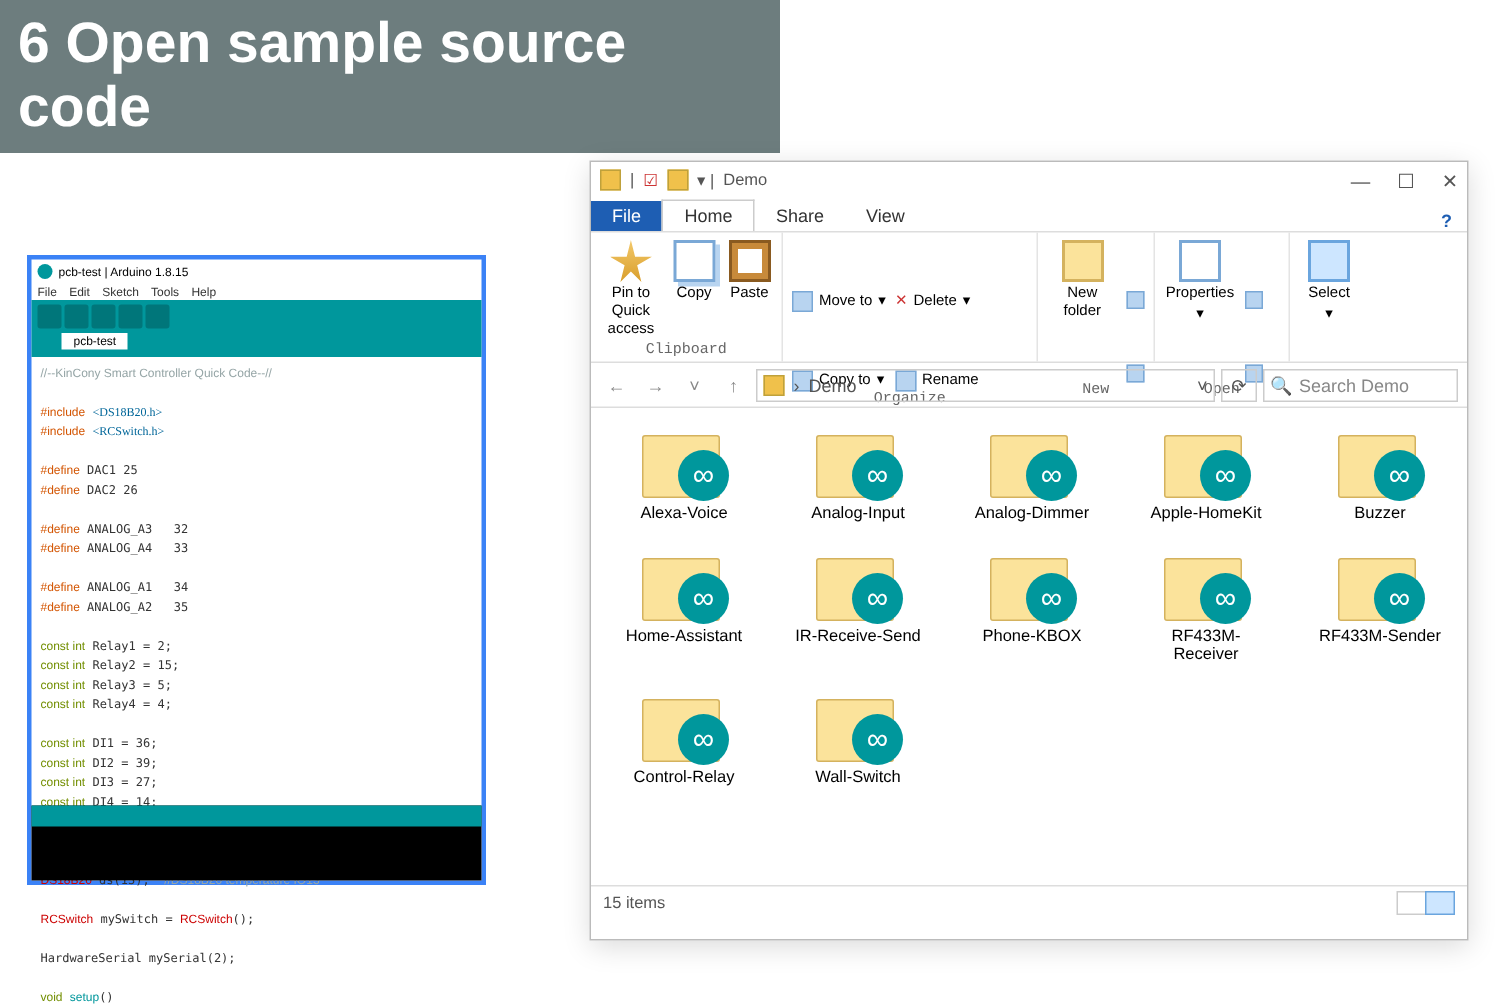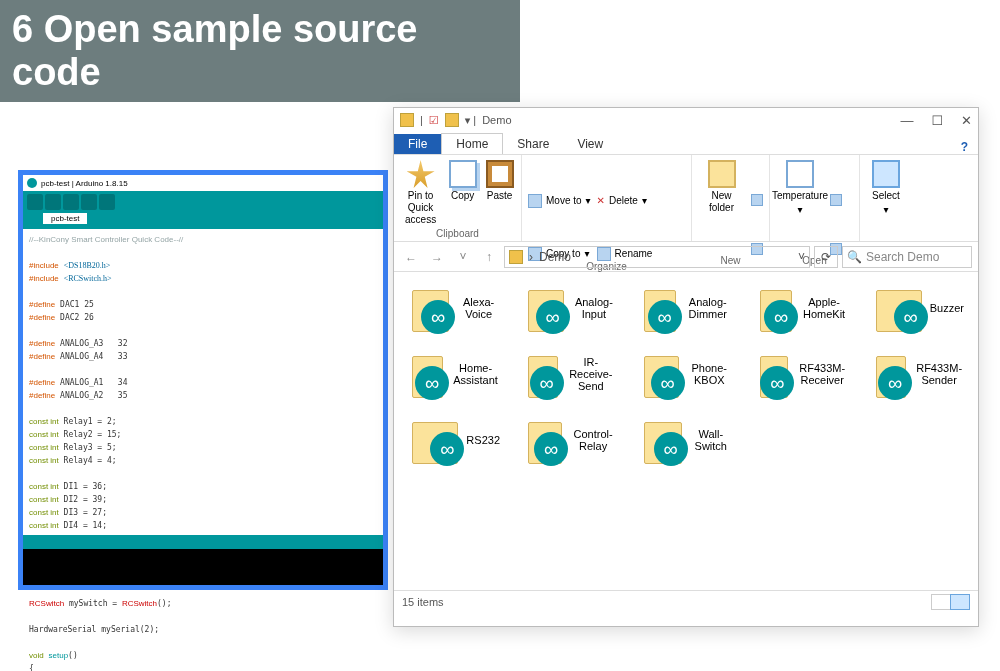--- a/index.html
+++ b/index.html
@@ -1,20 +1,20 @@
 <!DOCTYPE html>
 <html><head>
 <meta charset="utf-8">
 <style>
 * { margin: 0; padding: 0; box-sizing: border-box; font-family: "Segoe UI", Arial, sans-serif; }
 body { width: 1000px; height: 671px; background: #fff; position: relative; overflow: hidden; }
 
 .banner { background: #6d7d7e; color: #fff; font-size: 38px; font-weight: 600; padding: 8px 12px; width: 520px; }
 
-.arduino { position: absolute; left: 18px; top: 170px; width: 370px; height: 420px; border: 5px solid #3b82f6; background: #fff; font-size: 8px; }
+.arduino { position: absolute; left: 18px; top: 170px; width: 306px; height: 420px; border: 3px solid #3b82f6; background: #fff; font-size: 8px; }
 .arduino .titlebar { display: flex; align-items: center; gap: 4px; padding: 2px 4px; height: 16px; }
 .arduino .titlebar .logo { width: 10px; height: 10px; border-radius: 50%; background: #00979c; }
 .arduino .menubar { padding: 1px 4px; font-size: 8px; color: #333; }
 .arduino .menubar span { margin-right: 6px; }
 .arduino .toolbar { background: #00979c; height: 22px; display: flex; align-items: center; padding: 0 4px; gap: 2px; }
 .arduino .toolbar .tbtn { width: 16px; height: 16px; background: #00767a; border-radius: 2px; }
 .arduino .tabbar { background: #00979c; height: 16px; padding-left: 20px; }
 .arduino .tabbar .tab { background: #fff; display: inline-block; padding: 1px 8px; font-size: 8px; }
 .arduino .code { padding: 4px 6px; font-family: Consolas, monospace; font-size: 8px; line-height: 13px; color: #333; white-space: pre; }
 .arduino .code .kw { color: #d35400; }
@@ -32,36 +32,36 @@
 .explorer .qat .winctl { margin-left: auto; display: flex; gap: 18px; color: #555; font-size: 13px; }
 .explorer .qat .winctl span { cursor: default; }
 .explorer .ribbon-tabs { display: flex; align-items: flex-end; height: 22px; font-size: 12px; }
 .explorer .ribbon-tabs .filetab { background: #1e5eb3; color: #fff; padding: 3px 14px; }
 .explorer .ribbon-tabs .rtab { padding: 3px 14px; color: #333; }
 .explorer .ribbon-tabs .rtab.active { border: 1px solid #ccc; border-bottom: 0; margin-top: 16px; }
 .explorer .ribbon-tabs .help { margin-left: auto; margin-right: 10px; color: #1e5eb3; font-weight: bold; }
 .explorer .ribbon { height: 88px; border-bottom: 1px solid #ddd; border-top: 1px solid #ddd; display: flex; font-size: 10px; }
 .explorer .ribbon .group { border-right: 1px solid #e4e4e4; padding: 3px 6px 2px 6px; display: flex; flex-direction: column; }
 .explorer .ribbon .grow { flex: 1; display: flex; align-items: flex-start; gap: 6px; }
-.explorer .ribbon .glabel { text-align: center; color: #666; font-size: 10px; }
+.explorer .ribbon .glabel { text-align: center; color: #666; font-size: 10px; font-family: Liberation Mono, monospace; }
 .explorer .ribbon .vbtn { display: flex; flex-direction: column; align-items: center; gap: 2px; width: 48px; text-align: center; line-height: 12px; padding-top: 2px; }
 .explorer .ribbon .vbtn .ricon { width: 28px; height: 28px; }
 .explorer .ribbon .smallstack { display: flex; flex-direction: column; gap: 3px; font-size: 10px; line-height: 14px; }
 .explorer .ribbon .smallstack .srow { display: flex; align-items: center; gap: 4px; white-space: nowrap; margin-top: 36px; }
 .explorer .ribbon .smallstack .sicon { width: 14px; height: 14px; background: #b8d4f0; border: 1px solid #7aa8d6; }
 
 .explorer .nav { height: 30px; border-bottom: 1px solid #ddd; display: flex; align-items: center; padding: 0 6px; gap: 4px; font-size: 12px; color: #555; }
 .explorer .nav .arrow { width: 22px; text-align: center; color: #888; }
 .explorer .nav .crumb { flex: 1; border: 1px solid #ccc; height: 22px; display: flex; align-items: center; padding: 0 4px; gap: 6px; }
 .explorer .nav .crumb .fic { width: 14px; height: 14px; background: #f0c14b; border: 1px solid #bfa13b; }
 .explorer .nav .refresh { width: 24px; text-align: center; border: 1px solid #ccc; height: 22px; line-height: 20px; }
 .explorer .nav .search { width: 130px; border: 1px solid #ccc; height: 22px; display: flex; align-items: center; padding: 0 4px; gap: 4px; color: #888; }
 
 .explorer .content { height: 318px; padding: 12px 8px 0 18px; display: flex; flex-wrap: wrap; align-content: flex-start; gap: 18px 28px; overflow: hidden; }
-.explorer .item { width: 88px; display: flex; flex-direction: row; align-items: center; gap: 4px; font-size: 11px; text-align: center; }
+.explorer .item { width: 88px; display: flex; flex-direction: column; align-items: center; gap: 4px; font-size: 11px; text-align: center; }
 .explorer .item .folder { width: 56px; height: 48px; position: relative; }
 .explorer .item .folder:before { content: ""; position: absolute; inset: 6px 4px 0 0; background: #fbe39b; border: 1px solid #d4b25e; border-radius: 2px; }
 .explorer .item .folder:after { content: "∞"; position: absolute; right: -2px; bottom: -2px; width: 34px; height: 34px; border-radius: 50%; background: #00979c; color: #fff; font-size: 20px; line-height: 34px; text-align: center; }
 .explorer .status { height: 22px; border-top: 1px solid #ddd; display: flex; align-items: center; padding: 0 8px; font-size: 11px; color: #555; }
 .explorer .status .viewbtns { margin-left: auto; display: flex; }
 .explorer .status .viewbtns div { width: 20px; height: 16px; border: 1px solid #ccc; margin-left: -1px; }
 .explorer .status .viewbtns .active { background: #cde6ff; border-color: #6aa5de; }
 
 .ricon.pin { background: linear-gradient(#f3c96b,#d99e2b); clip-path: polygon(50% 0,60% 40%,100% 40%,65% 60%,75% 100%,50% 75%,25% 100%,35% 60%,0 40%,40% 40%); }
 .ricon.copy { background: #fff; border: 2px solid #7aa8d6; box-shadow: 3px 3px 0 #b8d4f0; }
@@ -73,20 +73,27 @@
 </style>
 </head>
 <body>
 
 <div class="banner">6 Open sample source code</div>
 
 <div class="arduino">
   <div class="titlebar">
     <div class="logo"></div>
     <span>pcb-test | Arduino 1.8.15</span>
+  </div>
+  <div class="menubar">
+    <span>File</span>
+    <span>Edit</span>
+    <span>Sketch</span>
+    <span>Tools</span>
+    <span>Help</span>
   </div>
   <div class="toolbar">
     <div class="tbtn"></div>
     <div class="tbtn"></div>
     <div class="tbtn"></div>
     <div class="tbtn"></div>
     <div class="tbtn"></div>
   </div>
   <div class="tabbar">
     <span class="tab">pcb-test</span>
@@ -200,21 +207,21 @@
               <div class="sicon" style="width:12px;height:12px"></div>
             </div>
         </div>
       </div>
       <div class="glabel">New</div>
     </div>
     <div class="group" style="width:90px">
       <div class="grow">
         <div class="vbtn">
             <div class="ricon prop"></div>
-            <span>Temperature</span>
+            <span>Properties</span>
             <span>▾</span>
           </div>
         <div class="smallstack" style="gap:1px">
           <div class="srow">
               <div class="sicon" style="width:12px;height:12px"></div>
             </div>
           <div class="srow">
               <div class="sicon" style="width:12px;height:12px"></div>
             </div>
         </div>
@@ -285,24 +292,20 @@
       <div class="item">
         <div class="folder"></div>
         <span>RF433M-Receiver</span>
       </div>
       <div class="item">
         <div class="folder"></div>
         <span>RF433M-Sender</span>
       </div>
       <div class="item">
         <div class="folder"></div>
-        <span>RS232</span>
-      </div>
-      <div class="item">
-        <div class="folder"></div>
         <span>Control-Relay</span>
       </div>
       <div class="item">
         <div class="folder"></div>
         <span>Wall-Switch</span>
       </div>
     </div>
   <div class="status">
     <span>15 items</span>
     <div class="viewbtns">

